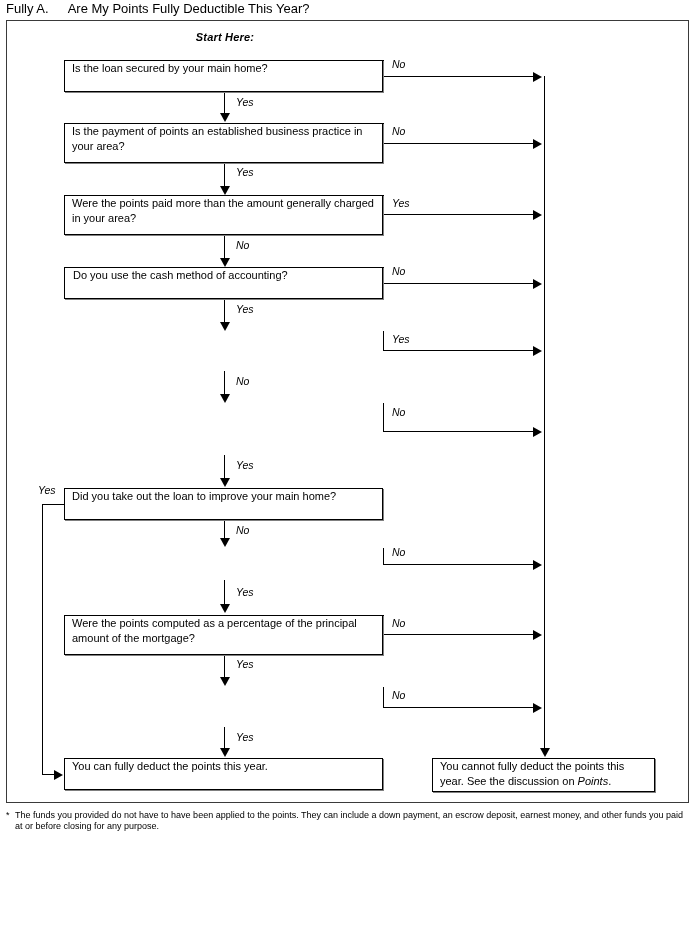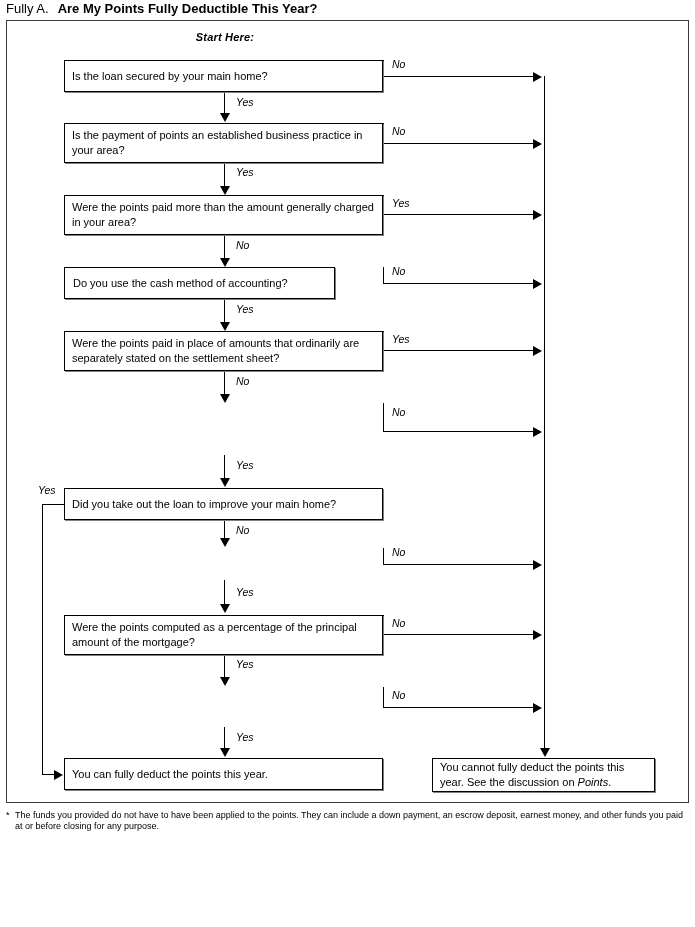--- a/index.html
+++ b/index.html
@@ -26,22 +26,22 @@
     left: 6px;
     top: 1px;
     font-size: 13px;
     line-height: 16px;
     white-space: nowrap;
   }
   .fig-title .fig-label {
     font-weight: normal;
   }
   .fig-title .fig-question {
-    font-weight: bold;
-    margin-left: 9px;
+    font-weight: normal;
+    margin-left: 19px;
   }
 
   
   .frame {
     position: absolute;
     left: 6px;
     top: 20px;
     width: 683px;
     height: 783px;
     border: 1px solid #3a3a3a;
@@ -64,21 +64,21 @@
   
   .node {
     position: absolute;
     box-sizing: border-box;
     border: 1px solid #000000;
     background: #ffffff;
     font-size: 11px;
     line-height: 15px;
     padding: 0 7px;
     display: flex;
-    align-items: center;
+    align-items: flex-start;
     z-index: 3;
   }
   .node .node-text {
     display: block;
     width: 100%;
   }
   .node.shadowed {
     box-shadow: 1px 1px 0 0 #808080;
   }
 
@@ -163,27 +163,24 @@
   </div>
 
   <div class="node shadowed" style="left:64px; top:123px; width:319px; height:40px;">
     <span class="node-text">Is the payment of points an established business practice in your area?</span>
   </div>
 
   <div class="node shadowed" style="left:64px; top:195px; width:319px; height:40px;">
     <span class="node-text">Were the points paid more than the amount generally charged in your area?</span>
   </div>
 
-  <div class="node shadowed" style="left:64px; top:267px; width:271px; height:32px;padding-left:8px;">
+  <div class="node shadowed" style="left:64px; top:267px; width:319px; height:32px;padding-left:8px;">
     <span class="node-text">Do you use the cash method of accounting?</span>
   </div>
 
-  <div class="node shadowed" style="left:64px; top:331px; width:319px; height:40px;">
-    <span class="node-text">Were the points paid in place of amounts that ordinarily are separately stated on the settlement sheet?</span>
-  </div>
 
 
   <div class="node shadowed" style="left:64px; top:488px; width:319px; height:32px;">
     <span class="node-text">Did you take out the loan to improve your main home?</span>
   </div>
 
 
   <div class="node shadowed" style="left:64px; top:615px; width:319px; height:40px;">
     <span class="node-text">Were the points computed as a percentage of the principal amount of the mortgage?</span>
   </div>

